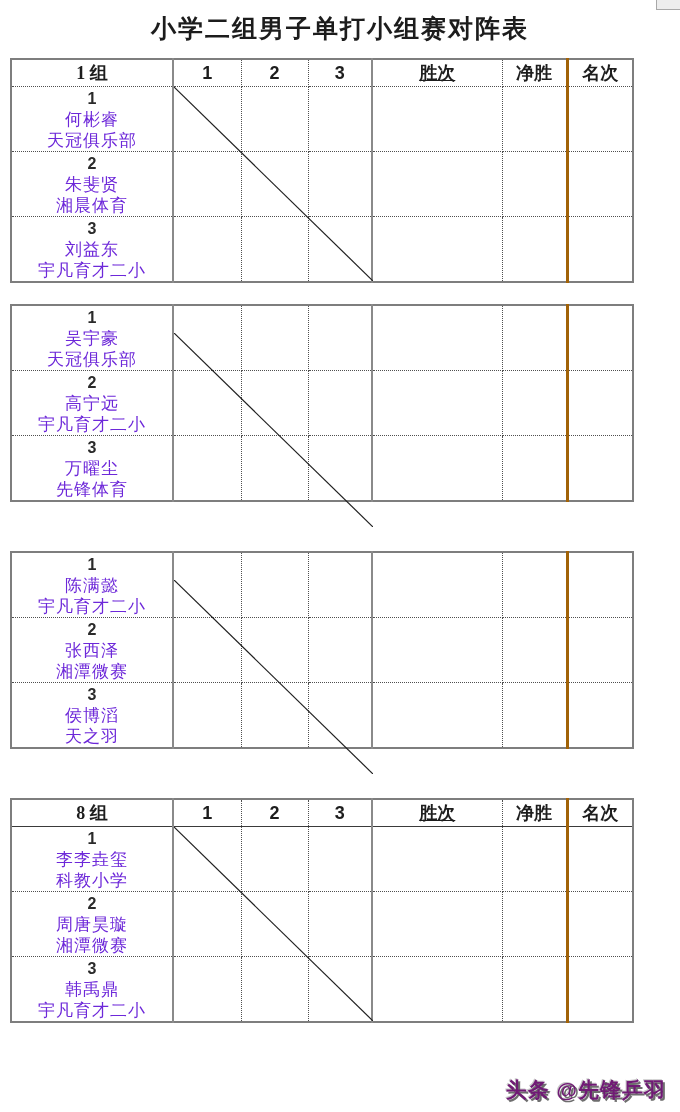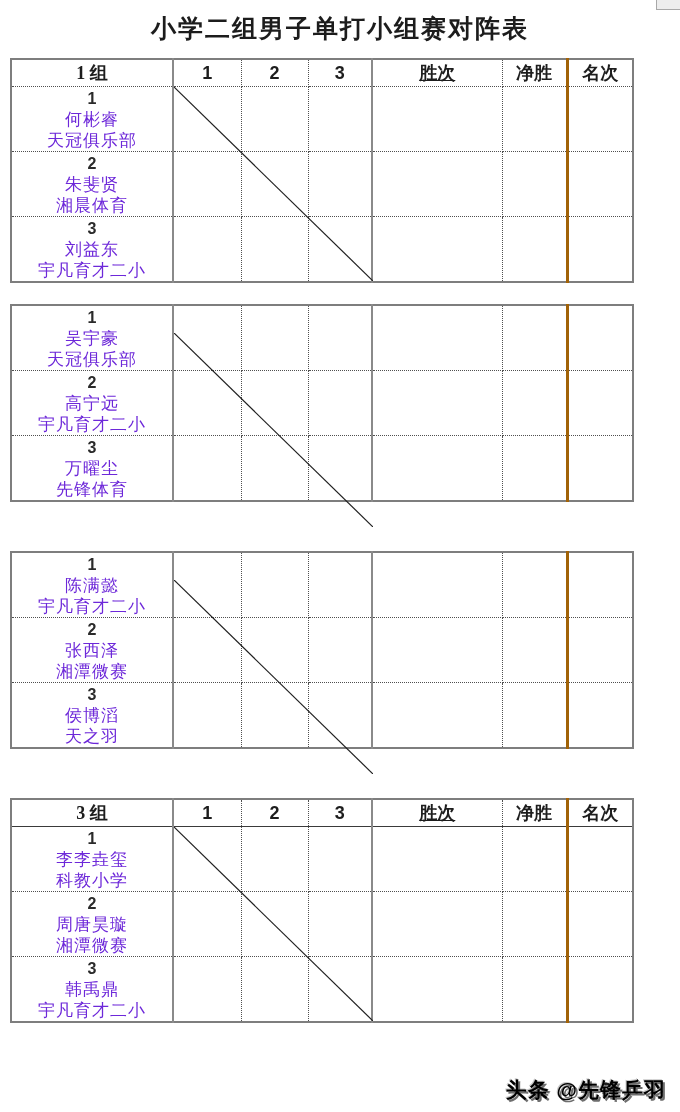--- a/index.html
+++ b/index.html
@@ -46,21 +46,21 @@
   .pname, .pclub { font-size:17px; line-height:21px; color:#6d28d9; letter-spacing:1px; }
   svg.diag {
     position:absolute; left:164px; top:29px; width:199px; height:194px;
     pointer-events:none;
   }
   svg.diag line { stroke:#1f1f1f; stroke-width:1.2; }
   .watermark {
     position:absolute; right:14px; top:1076px;
     font-family:"Liberation Sans","DejaVu Sans",sans-serif;
     font-weight:bold; font-size:21px; letter-spacing:1px;
-    color:#000000;
+    color:#701a75;
     text-shadow:2px 2px 0 #6e6e6e, -1px -1px 0 #c8c8c8;
     white-space:nowrap;
   }
 </style>
 </head>
 <body>
 
 <div class="doc-title">小学二组男子单打小组赛对阵表</div>
 <div class="corner-artifact"></div>
 
@@ -253,21 +253,21 @@
         <col style="width:162px">
         <col style="width:68px">
         <col style="width:67px">
         <col style="width:64px">
         <col style="width:130px">
         <col style="width:65px">
         <col style="width:66px">
       </colgroup>
     <tbody>
     <tr class="hdr solid">
-      <td class="cg glabel">3 组</td>
+      <td class="cg glabel">8 组</td>
       <td class="c1 hnum">1</td>
       <td class="c2 hnum">2</td>
       <td class="c3 hnum">3</td>
       <td class="cw">胜次</td>
       <td class="cn">净胜</td>
       <td>名次</td>
     </tr>
     <tr class="prow mid">
       <td class="cg">
         <div class="pno">1</div>

